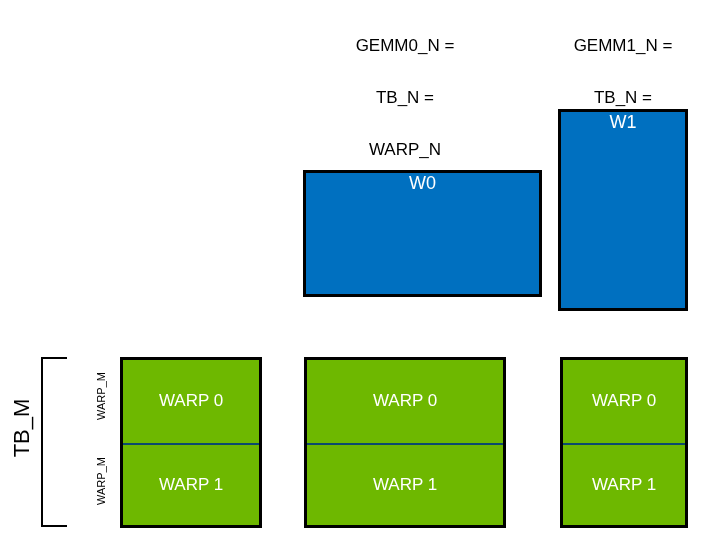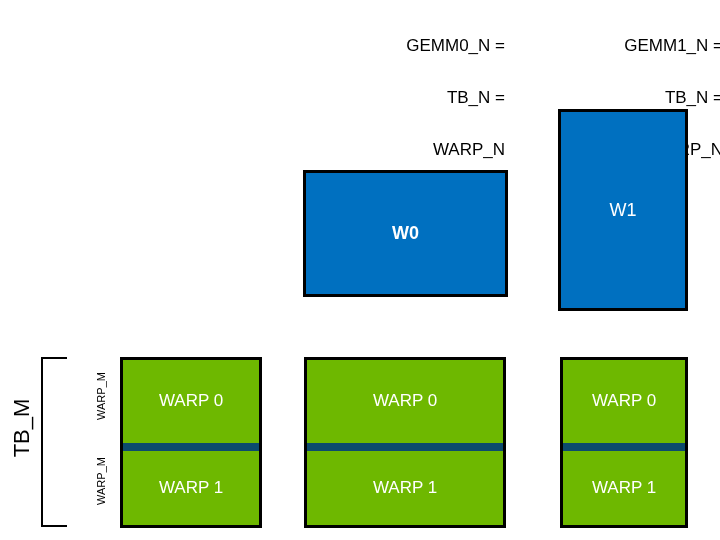--- a/index.html
+++ b/index.html
@@ -18,46 +18,45 @@
   .stage {
     position: absolute;
     left: 0; top: 0;
     width: 720px;
     height: 540px;
   }
 
   
   .col-header {
     position: absolute;
-    text-align: right;
+    text-align: center;
     font-size: 17px;
     line-height: 26px;
     color: #000000;
     white-space: pre-line;
     letter-spacing: 0px;
   }
   #header-gemm0 { left: 305px; top: 7px; width: 200px; }
   #header-gemm1 { left: 523px; top: 7px; width: 200px; }
   .col-header .hline { display: block; }
 
   
   .blue-box {
     position: absolute;
     background: #0070C0;
     border: 3px solid #000000;
     box-sizing: border-box;
     color: #ffffff;
     font-size: 18px;
     display: flex;
-    align-items: center;
     justify-content: center;
   }
   #blue-box-w0 {
     left: 303px; top: 170px;
-    width: 205px; height: 127px; font-weight: bold;
+    width: 239px; height: 127px;
   }
   #blue-box-w1 {
     left: 558px; top: 109px;
     width: 130px; height: 202px;
   }
 
   
   .green-col {
     position: absolute;
     top: 357px;
@@ -76,21 +75,21 @@
     flex: 1 1 50%;
     background: #6EB800;
     color: #ffffff;
     font-size: 17px;
     display: flex;
     align-items: center;
     justify-content: center;
     box-sizing: border-box;
   }
   .green-cell.divider-top {
-    border-top: 8px solid #0c4a6e;
+    border-top: 2px solid #0c4a6e;
     text-align: center;
   }
 
   
   #tbm-bracket {
     position: absolute;
     left: 41px;
     top: 357px;
     width: 26px;
     height: 170px;

